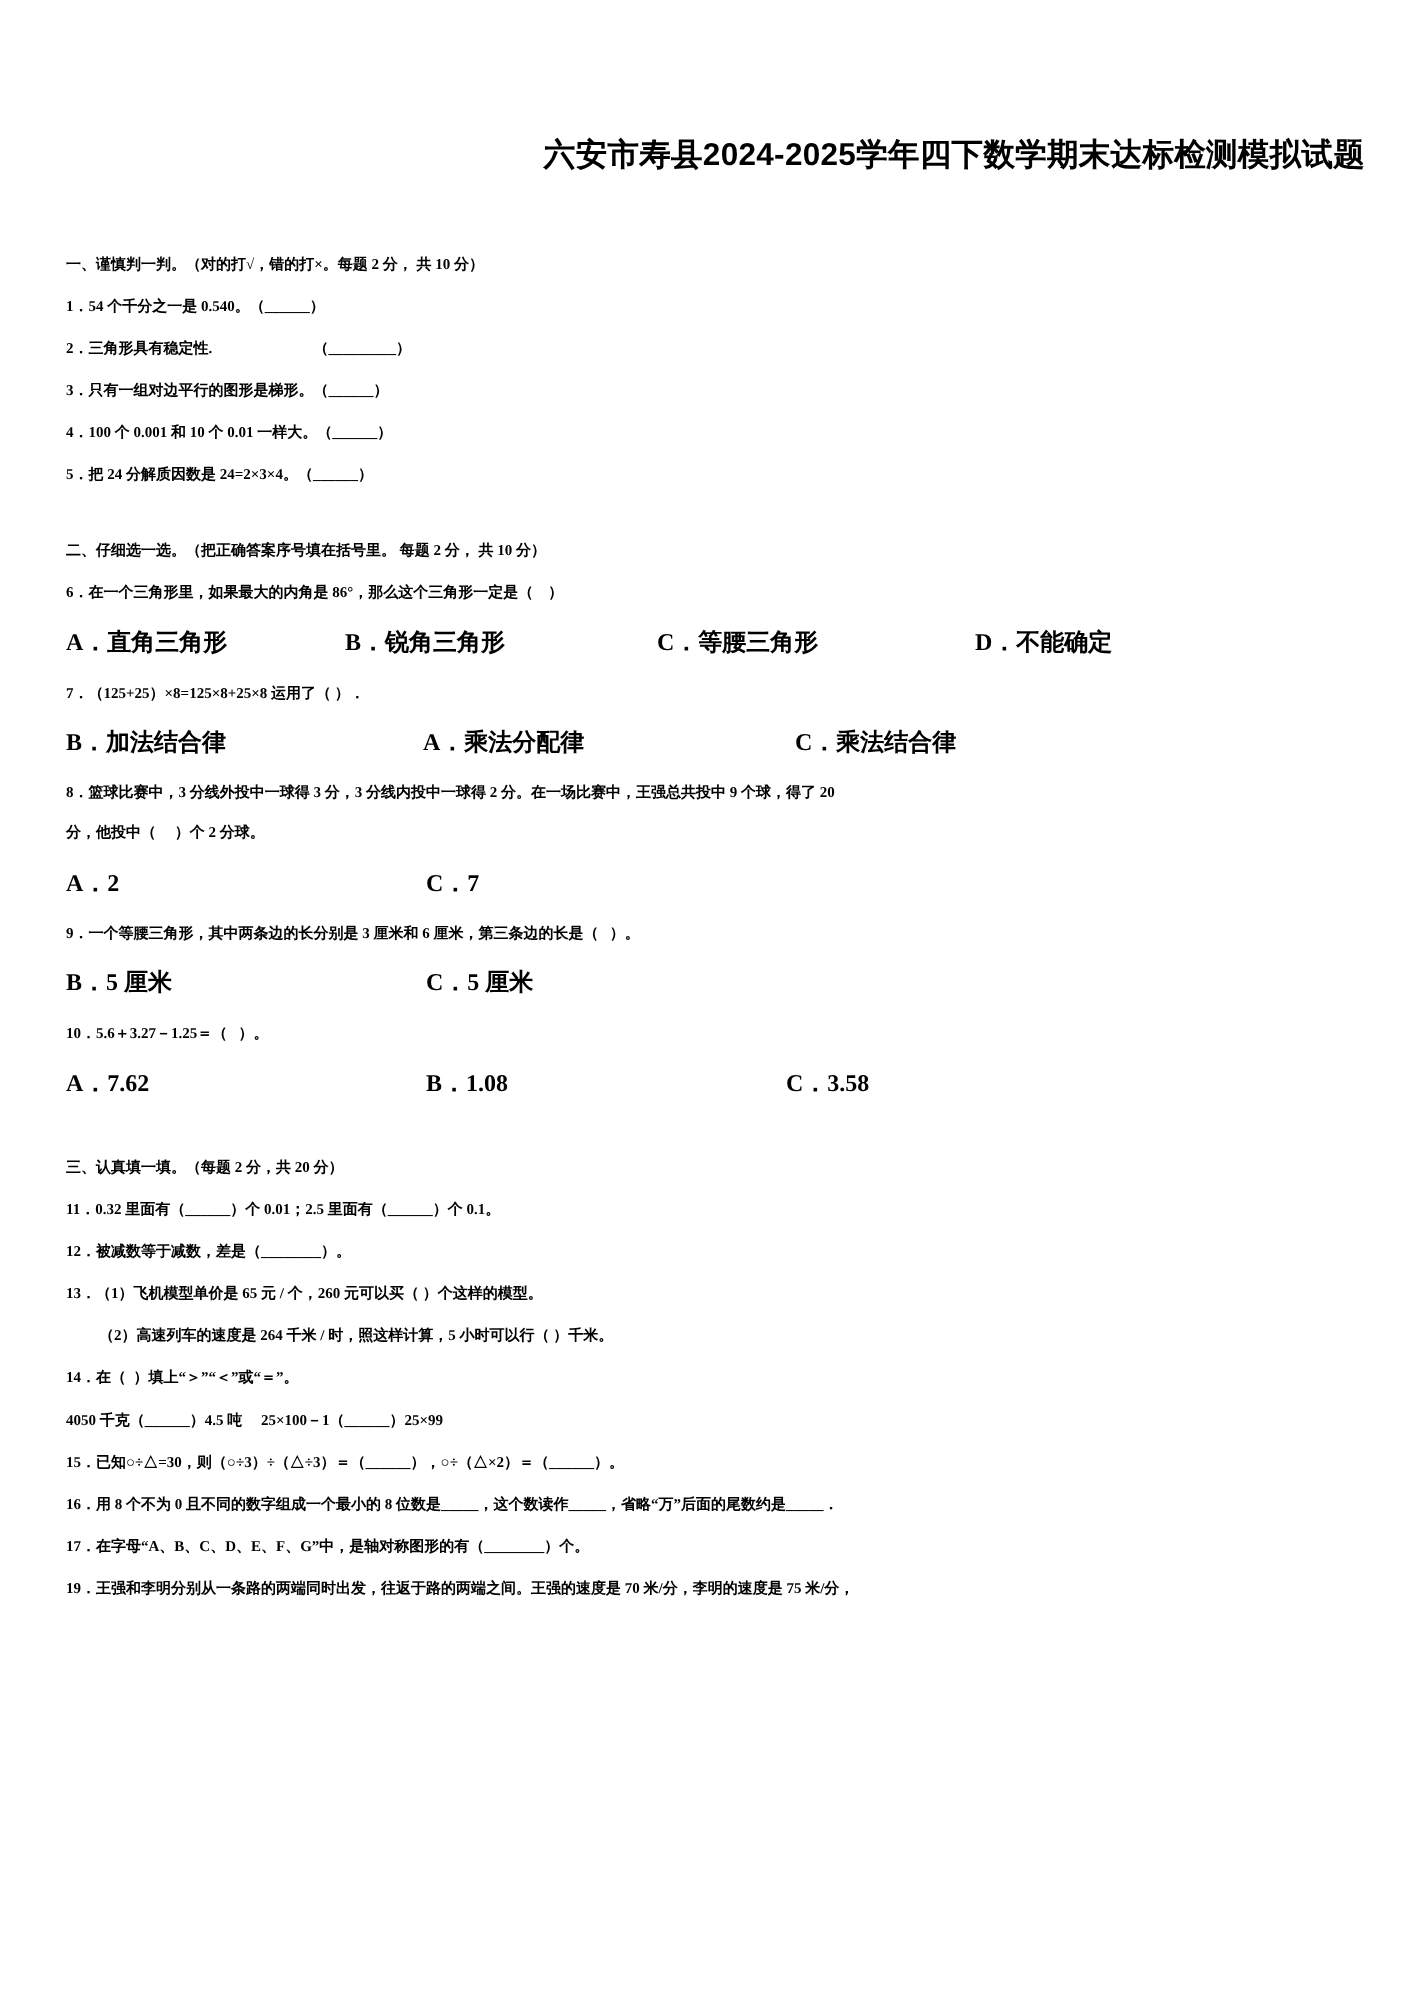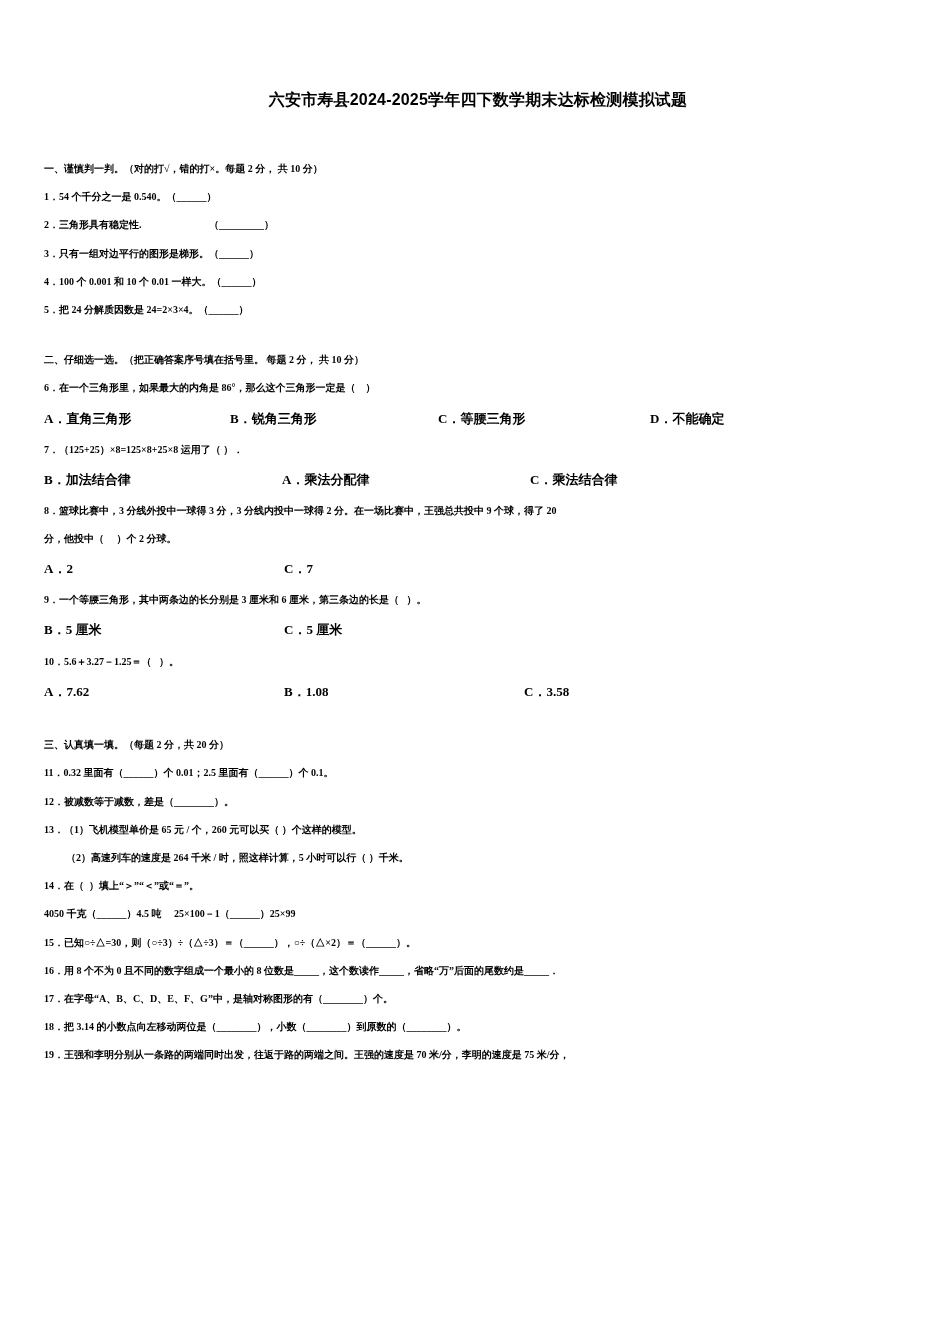--- a/index.html
+++ b/index.html
@@ -15,24 +15,24 @@
   }
   .page {
     position: relative;
     width: 950px;
     height: 1344px;
     box-sizing: border-box;
     padding: 88px 40px 0 40px;
   }
   .doc-title {
     font-family: "Liberation Sans", sans-serif;
-    font-size: 16px;
+    font-size: 21px;
     font-weight: bold;
     letter-spacing: 0.2px;
-    text-align: center;
+    text-align: right;
     margin: 0 0 0 6px;
     line-height: 1.5;
   }
   .body-block {
     margin-top: 48px;
     padding-left: 4px;
     padding-right: 6px;
   }
   .line {
     font-size: 10px;
@@ -43,21 +43,21 @@
     white-space: pre-wrap;
   }
   .line.sec {
     margin-top: 33px;
   }
   .line.tight {
     margin-bottom: 10px;
   }
   .opts {
     display: flex;
-    font-size: 13px;
+    font-size: 16px;
     font-weight: bold;
     margin: 0 0 11px 0;
     line-height: 1.72;
   }
   .opts .o {
     white-space: pre;
   }
   .opts.four .o1 { width: 186px; }
   .opts.four .o2 { width: 208px; }
   .opts.four .o3 { width: 212px; }
@@ -124,17 +124,16 @@
     <p class="line sec">三、认真填一填。（每题 2 分，共 20 分）</p>
     <p class="line">11．0.32 里面有（______）个 0.01；2.5 里面有（______）个 0.1。</p>
     <p class="line">12．被减数等于减数，差是（________）。</p>
     <p class="line">13．（1）飞机模型单价是 65 元 / 个，260 元可以买（ ）个这样的模型。</p>
     <p class="line indent">（2）高速列车的速度是 264 千米 / 时，照这样计算，5 小时可以行（ ）千米。</p>
     <p class="line">14．在（  ）填上“＞”“＜”或“＝”。</p>
     <p class="line">4050 千克（______）4.5 吨     25×100－1（______）25×99</p>
     <p class="line">15．已知○÷△=30，则（○÷3）÷（△÷3）＝（______），○÷（△×2）＝（______）。</p>
     <p class="line">16．用 8 个不为 0 且不同的数字组成一个最小的 8 位数是_____，这个数读作_____，省略“万”后面的尾数约是_____．</p>
     <p class="line">17．在字母“A、B、C、D、E、F、G”中，是轴对称图形的有（________）个。</p>
-    <p class="line">18．把 3.14 的小数点向左移动两位是（________），小数（________）到原数的（________）。</p>
     <p class="line tight">19．王强和李明分别从一条路的两端同时出发，往返于路的两端之间。王强的速度是 70 米/分，李明的速度是 75 米/分，</p>
 
   </div>
 </div>
 
 </body></html>

